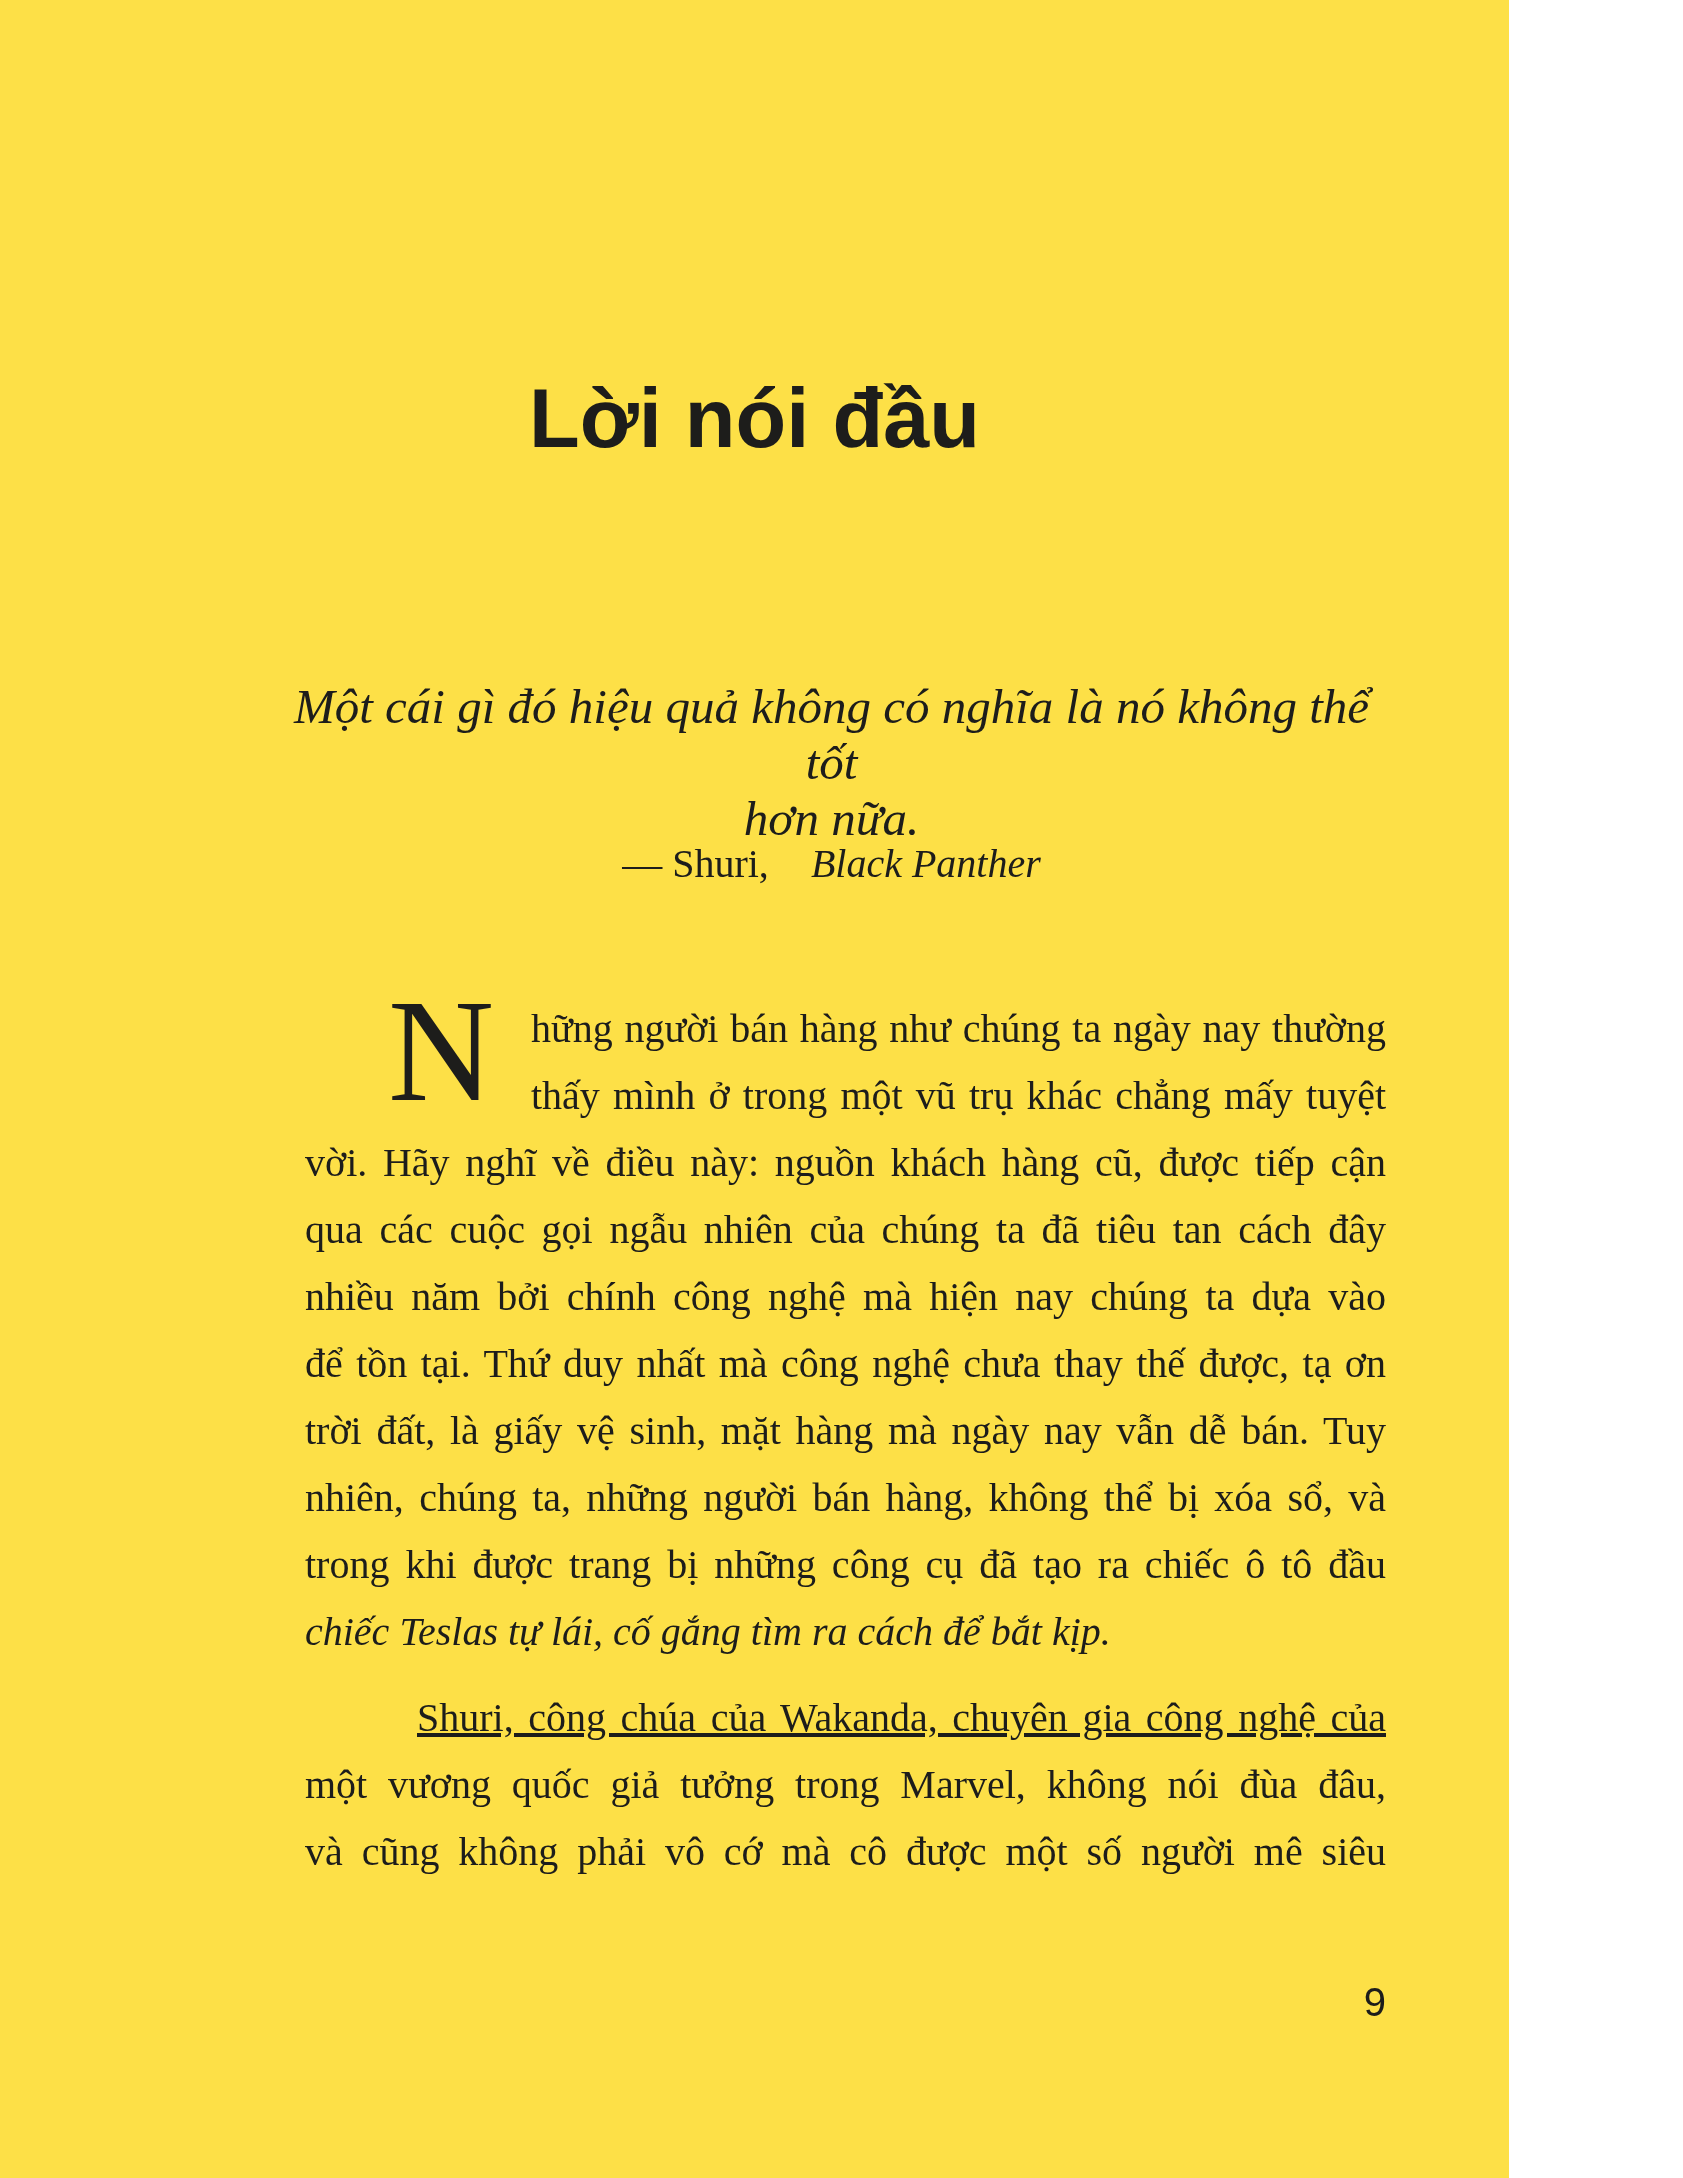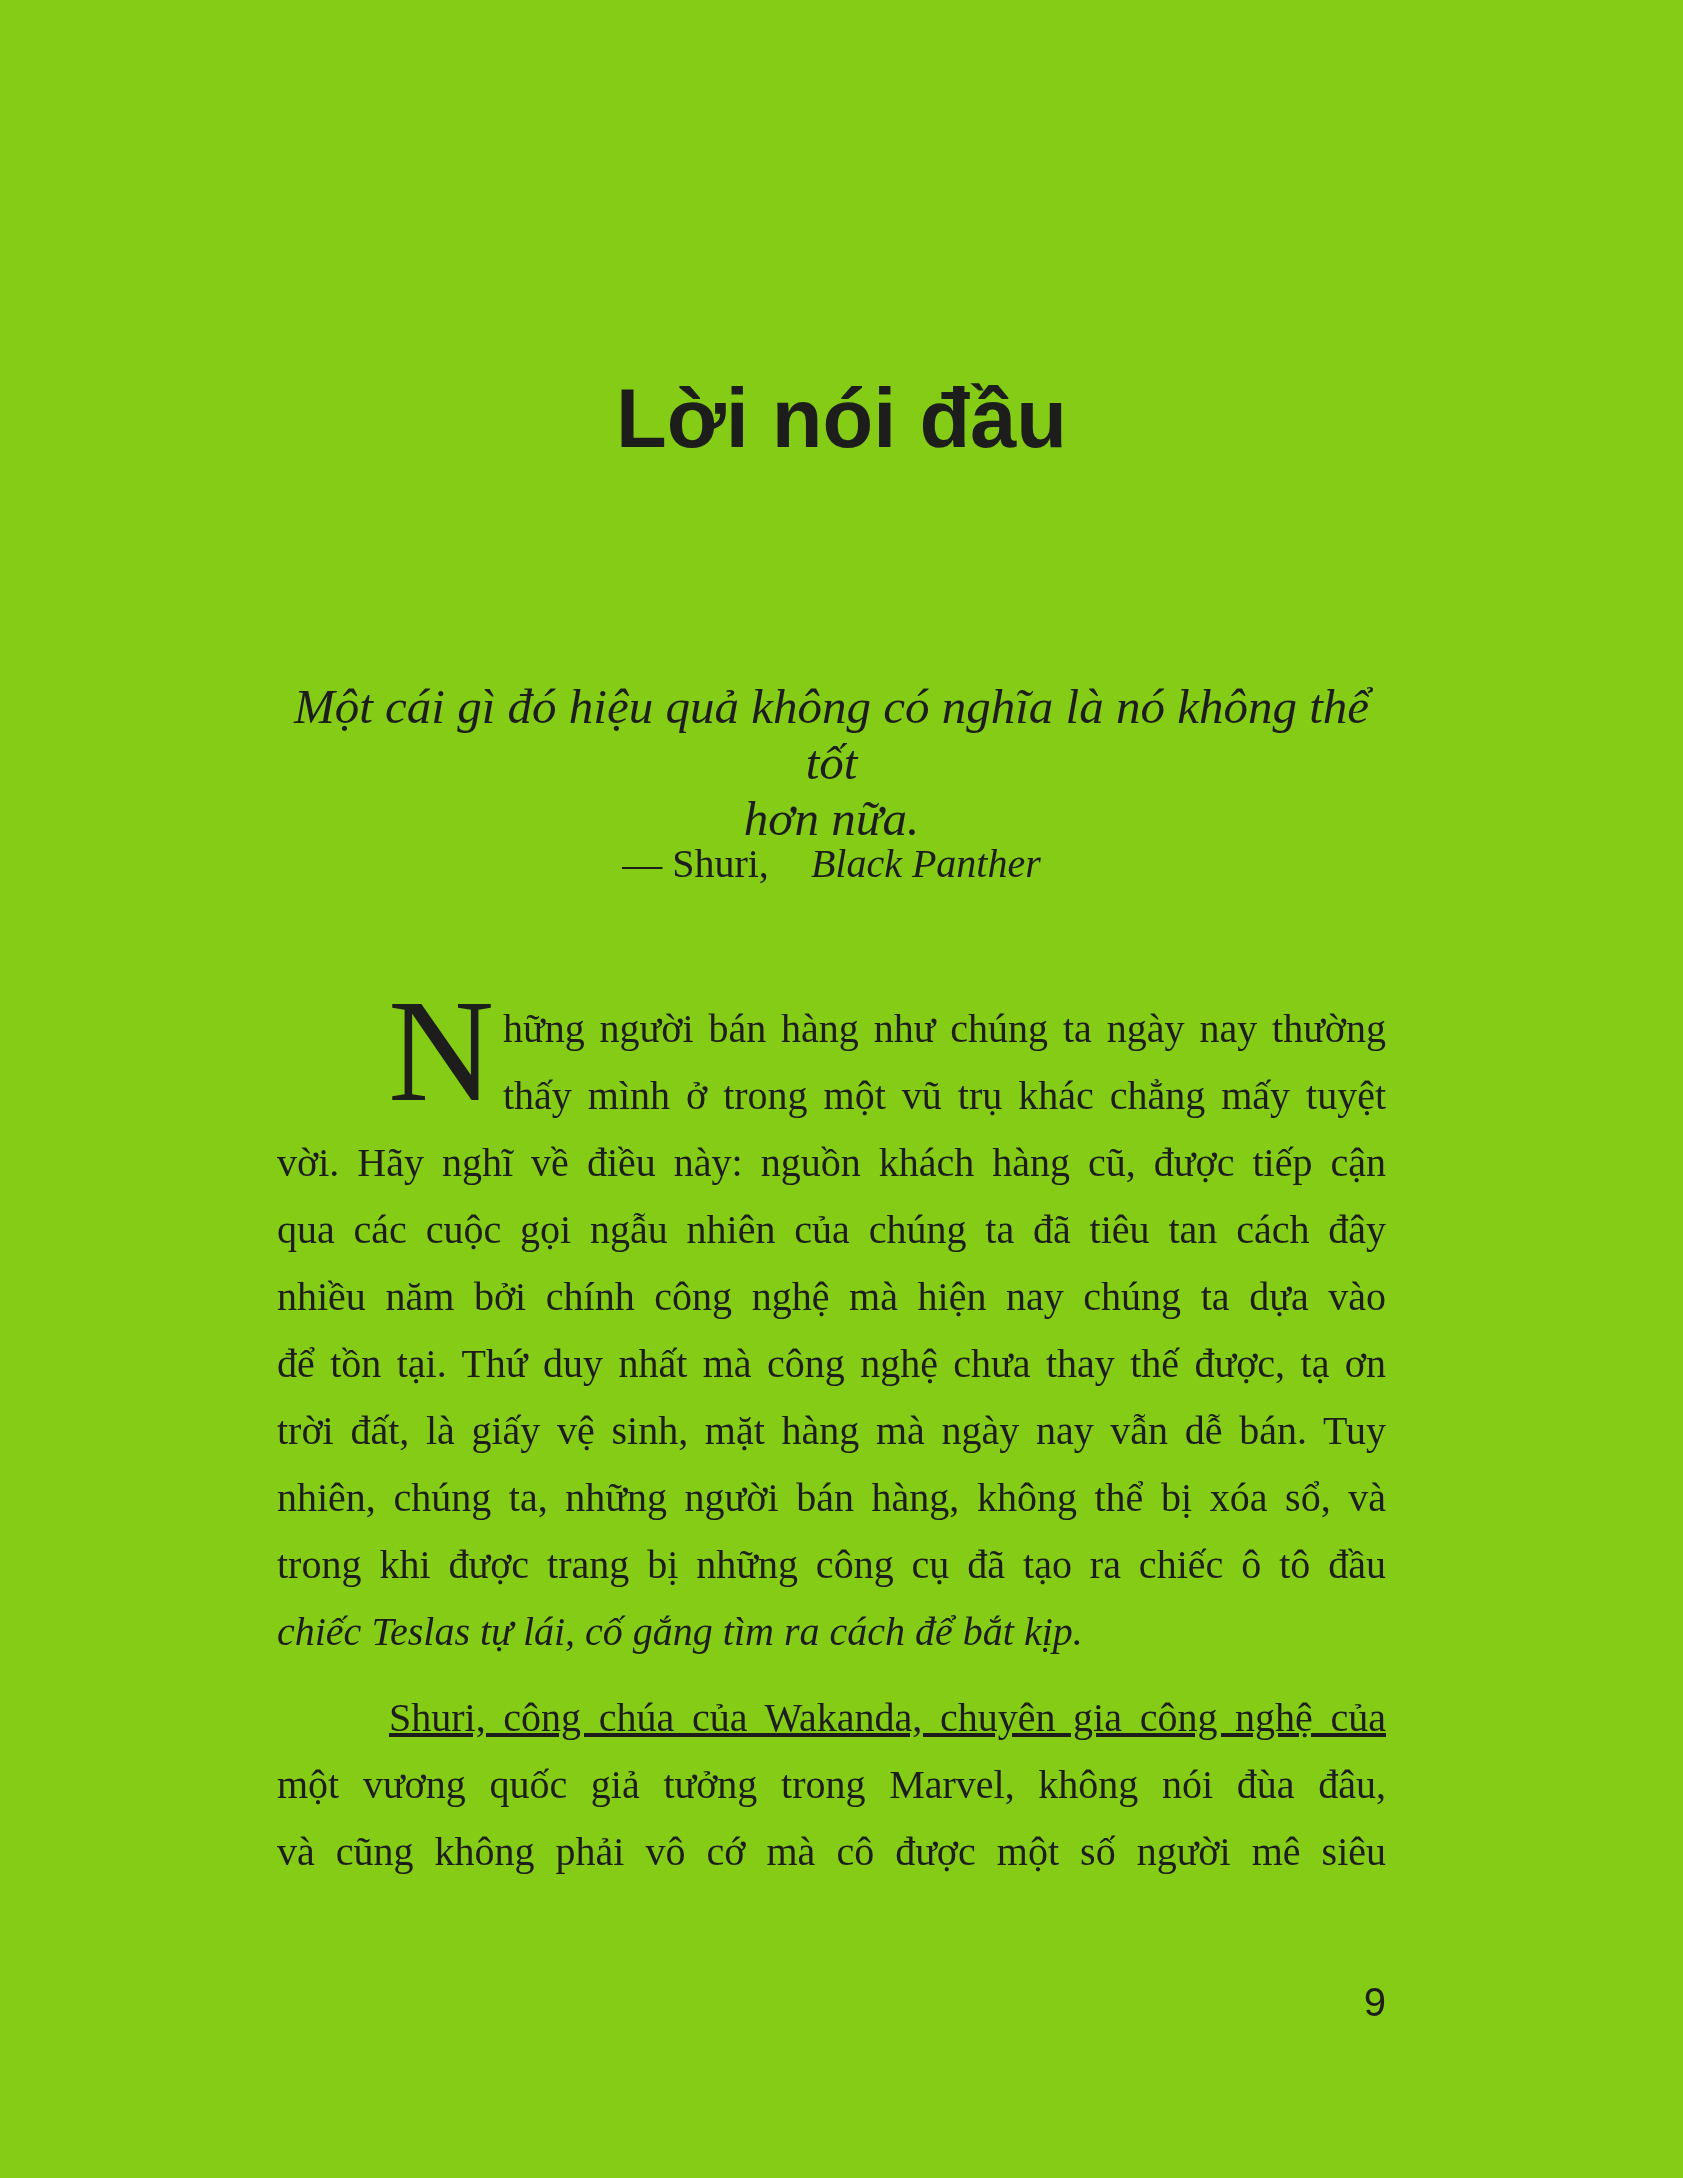--- a/index.html
+++ b/index.html
@@ -2,23 +2,23 @@
 <html><head>
 <meta charset="utf-8">
 <style>
   html, body {
     margin: 0;
     padding: 0;
     background: #ffffff;
   }
   .page {
     position: relative;
-    width: 1683px;
+    width: 1509px;
     height: 2178px;
-    background: #84cc16;
+    background: #fde047;
     color: #1d1d1b;
     overflow: hidden;
   }
   .title {
     position: absolute;
     top: 377px;
     left: 0;
     width: 100%;
     text-align: center;
     font-family: "Liberation Sans", sans-serif;
@@ -73,20 +73,21 @@
     line-height: 1;
     color: #1d1d1b;
   }
   .bline {
     height: 67px;
     line-height: 67px;
     text-align: justify;
     text-align-last: justify;
     text-justify: inter-word;
     white-space: normal;
+    margin-left: 28px;
   }
   .bline.dc-line {
     padding-left: 226px;
   }
   .bline.para-end {
     text-align: center;
     text-align-last: left;
     font-style: italic;
   }
   .para2 {

